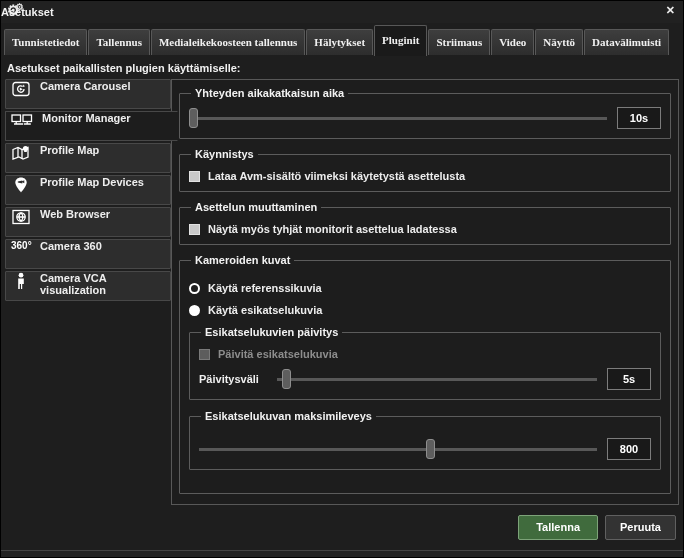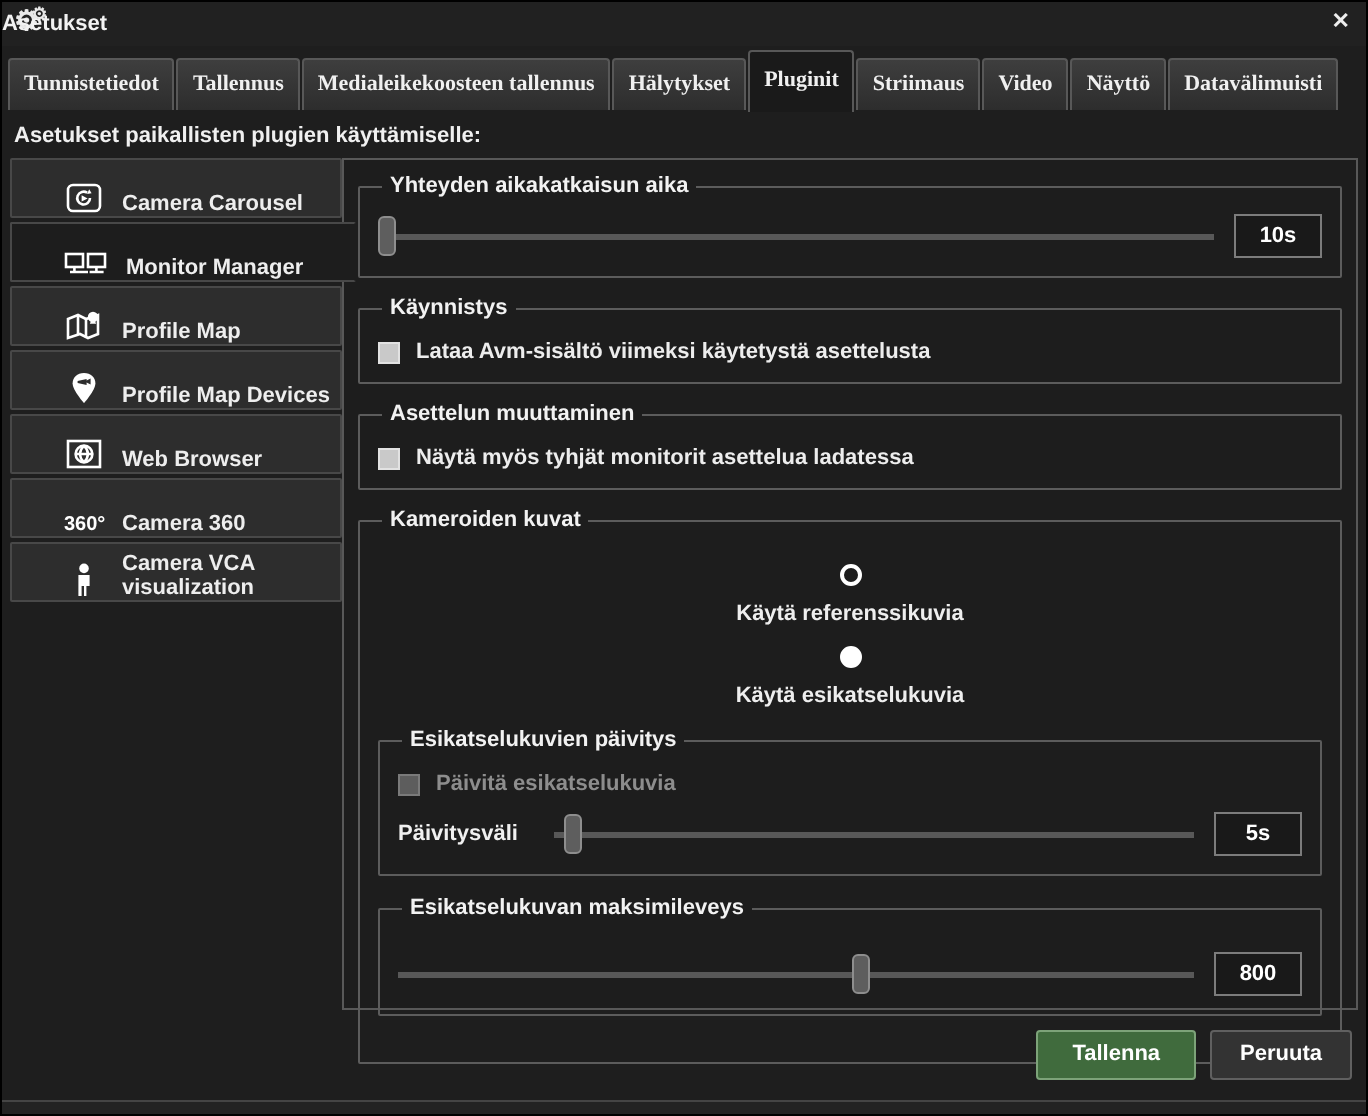--- a/index.html
+++ b/index.html
@@ -31,22 +31,22 @@
   .tab.active {
     height:31px; line-height:29px; background:#1a1a1a; margin-bottom:-1px;
     border:1px solid #585858; border-bottom:none; z-index:2; position:relative;
   }
   
   .section-label { padding:6px 6px 4px 6px; color:#f0f0f0; flex:0 0 auto; }
   
   .content { display:flex; flex:1 1 auto; padding:0 4px; min-height:0; }
   .sidebar { width:166px; flex:0 0 auto; padding-top:1px; }
   .side-item {
-    height:30px; margin-bottom:2px; display:flex; align-items:flex-end; gap:9px;
-    padding-left:26px; background:#2d2d2d; border:1px solid #484848; cursor:default;
+    height:30px; margin-bottom:2px; display:flex; align-items:flex-start; gap:9px;
+    padding-left:5px; background:#2d2d2d; border:1px solid #484848; cursor:default;
     position:relative; border-radius:1px;
   }
   .side-item.selected {
     background:#1d1d1d; margin-right:-7px; z-index:3; border-right:1px solid #1d1d1d;
   }
   .side-item svg { flex:0 0 auto; }
   .icon-360 { font-size:10px; letter-spacing:0; color:#fff; width:20px; text-align:center; }
   
   .panel {
     flex:1 1 auto; border:1px solid #585858; background:#1d1d1d;
@@ -65,21 +65,21 @@
     border:1px solid #7c7c7c; background:#191919; color:#fff; }
   .cb { width:11px; height:11px; background:#c9c9c9; border:1px solid #e2e2e2;
     flex:0 0 auto; }
   .cb.disabled { background:#5d5d5d; border-color:#7a7a7a; }
   .check-row { display:flex; align-items:center; gap:8px; margin-top:2px; }
   .check-row .lbl { color:#ededed; }
   .check-row.disabled .lbl { color:#8d8d8d; }
   .radio { width:11px; height:11px; border-radius:50%; border:2px solid #fff;
     background:transparent; flex:0 0 auto; }
   .radio.selected { background:#fff; }
-  .radio-row { display:flex; align-items:center; gap:8px; margin-bottom:10px;flex-direction:column; }
+  .radio-row { display:flex; align-items:center; gap:8px; margin-bottom:10px; }
   .inner-label { flex:0 0 auto; color:#f0f0f0; width:68px; }
   .mt8 { margin-top:8px; }
   fieldset.nested { margin:4px 0 10px 0; }
   fieldset.nested:last-child { margin-bottom:14px; }
   
   .footer { flex:0 0 auto; display:flex; justify-content:flex-end; gap:7px;
     padding:10px 7px 10px 0; }
   .btn { height:25px; padding:0 14px; line-height:23px; color:#fff; cursor:default;
     border-radius:2px; }
   .btn-save { background:#406b3d; border:1px solid #7da379; padding:0 17px; }

